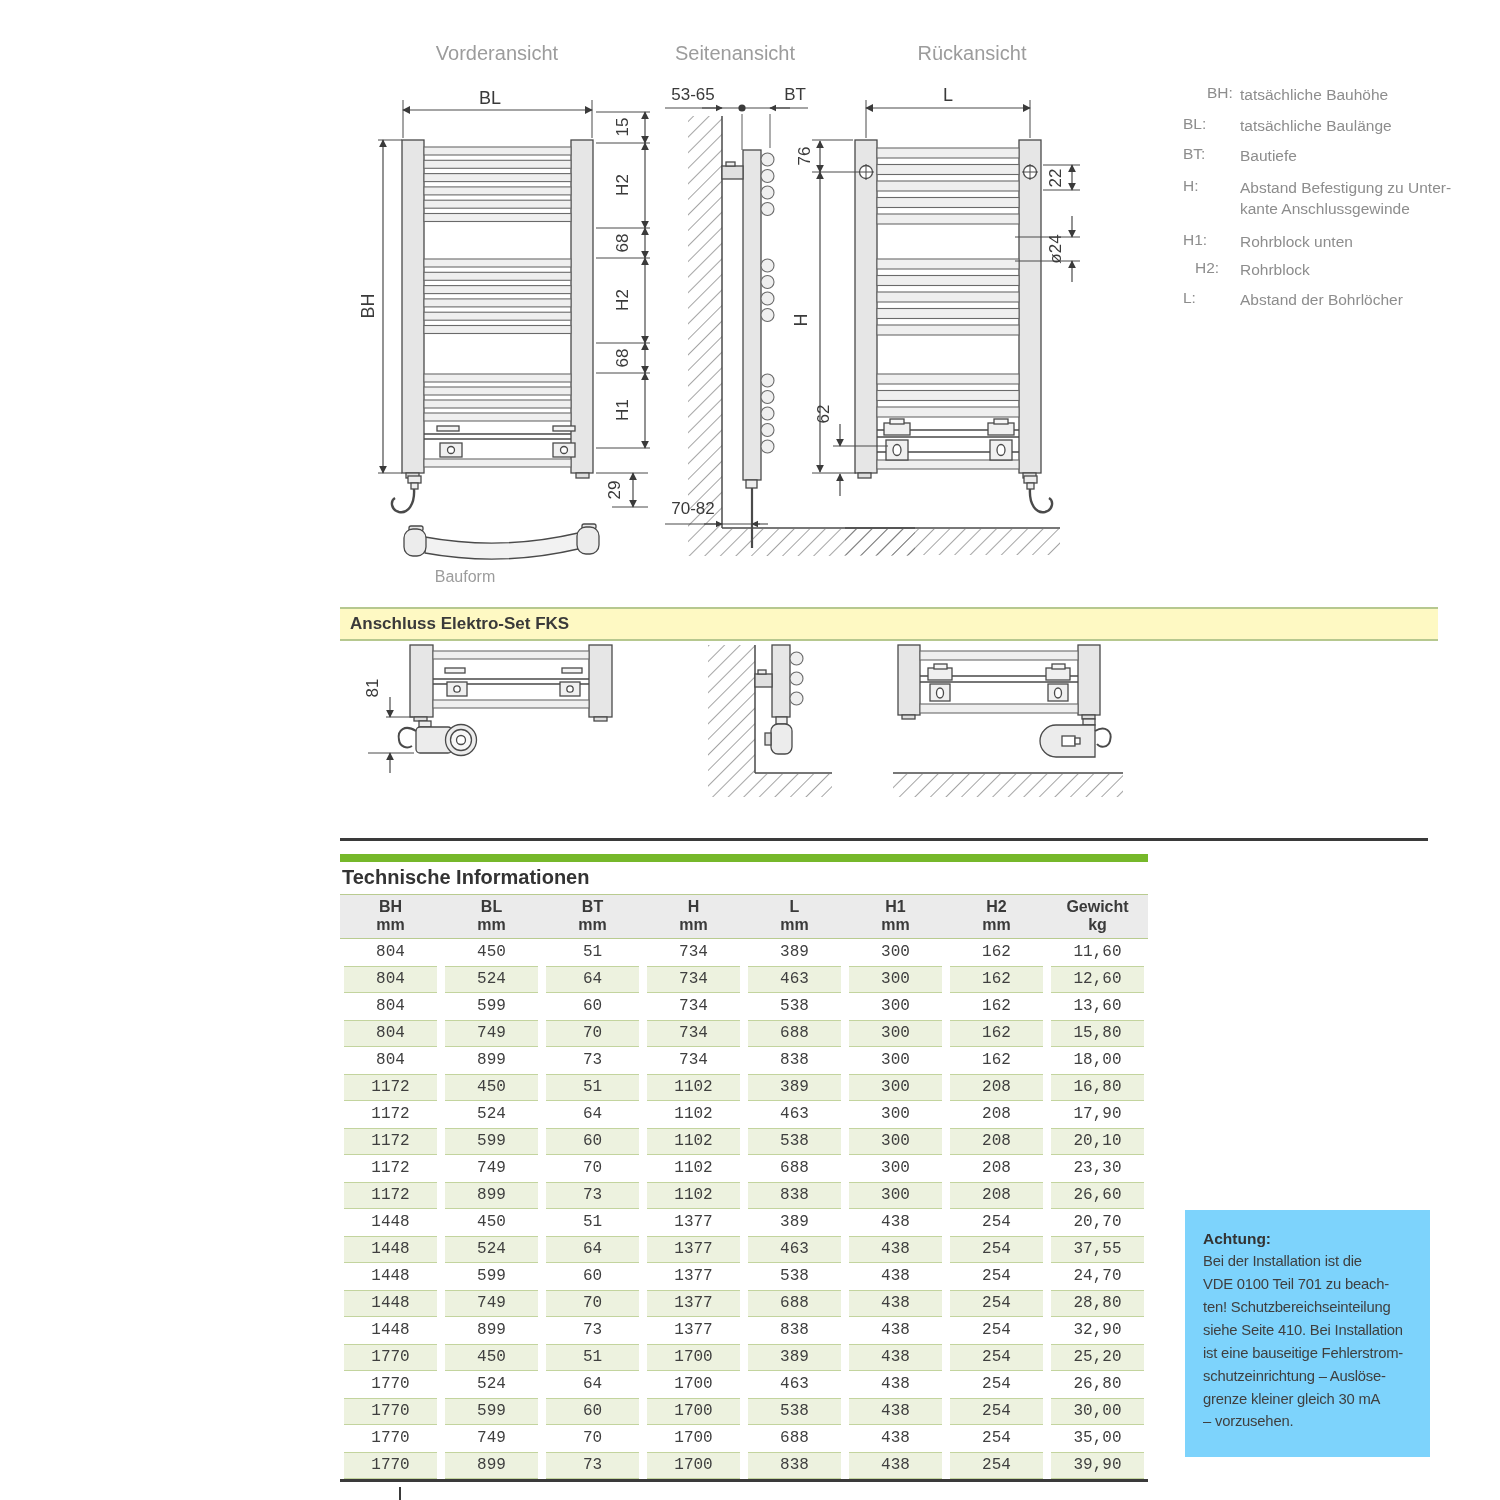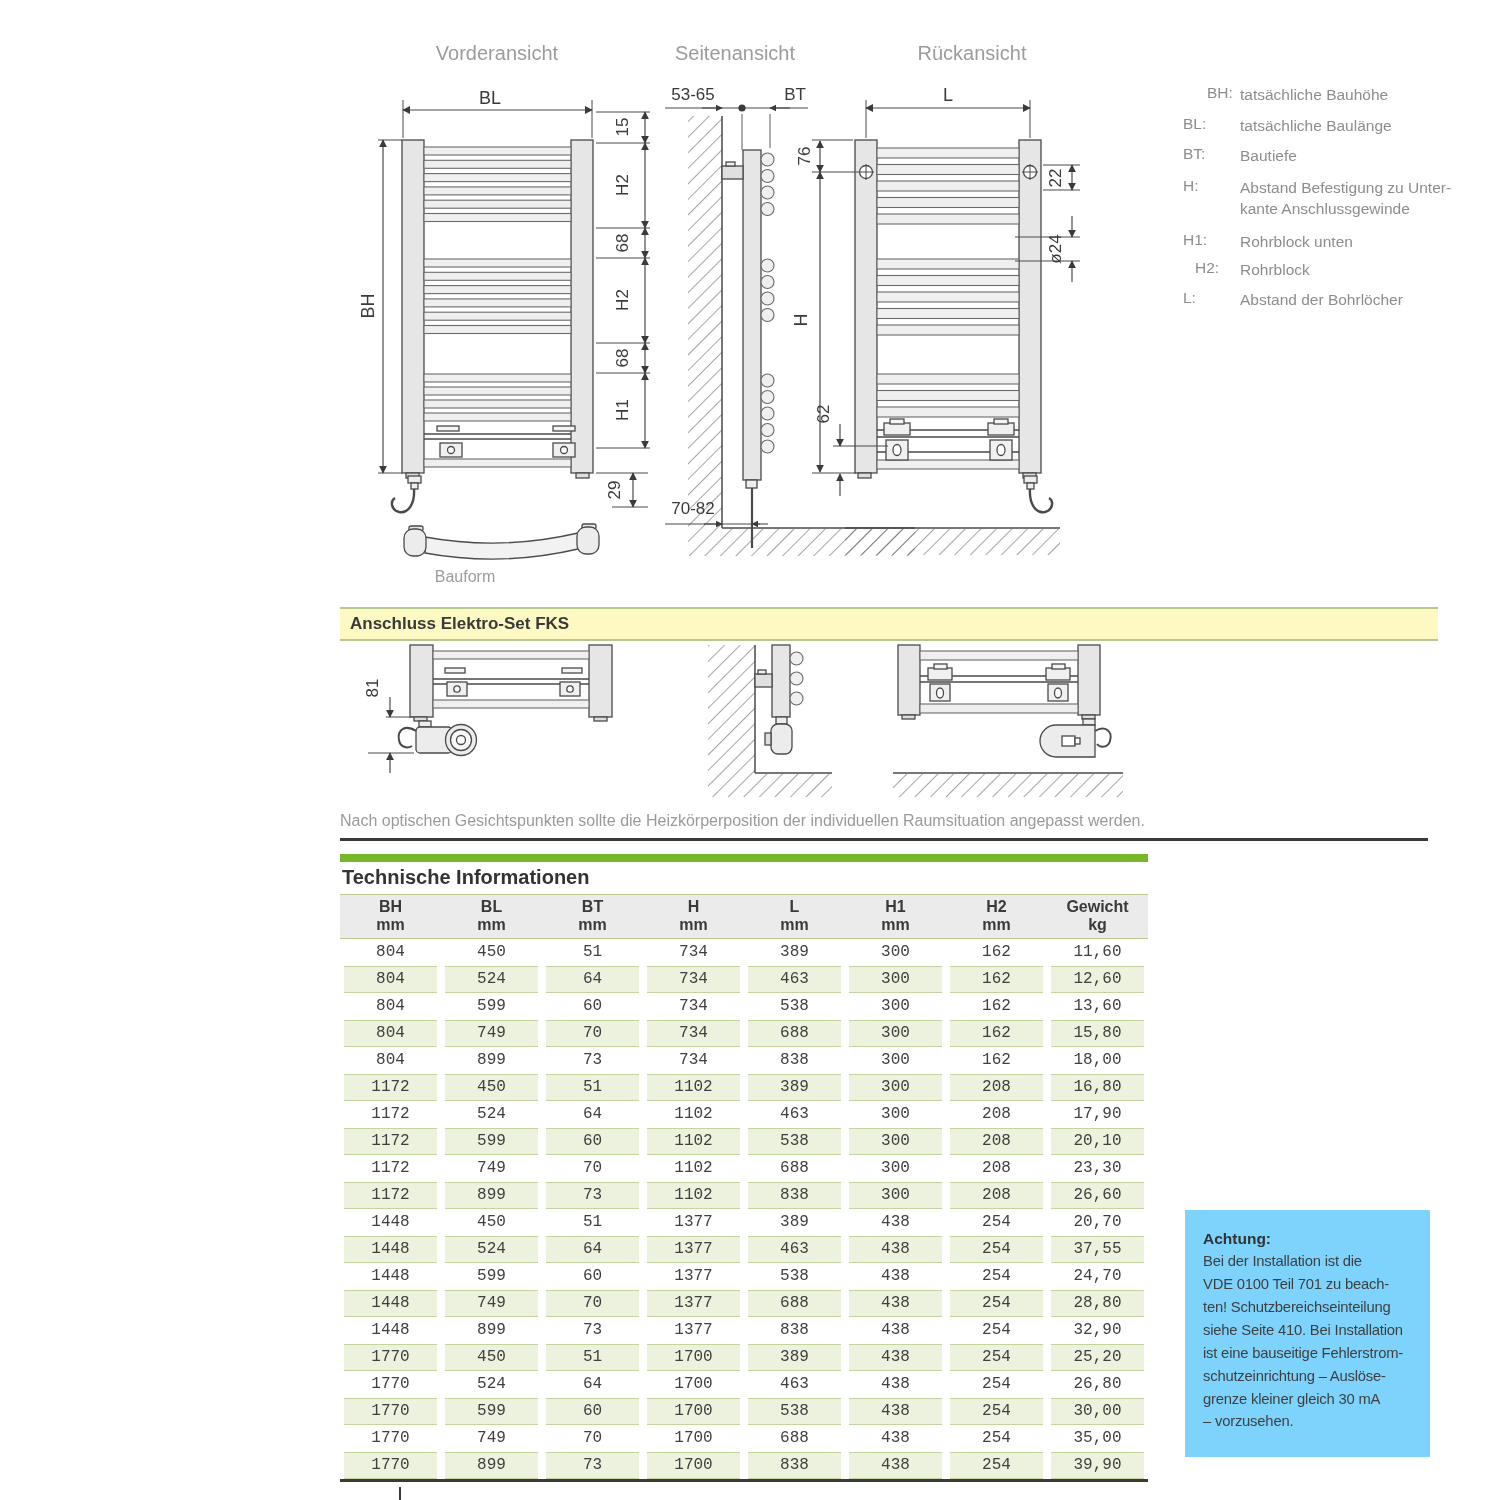--- a/index.html
+++ b/index.html
@@ -389,21 +389,20 @@
         <path d="M1095,725 H1056 A16,16 0 0 0 1056,757 H1095 Z" fill="#ececec"></path>
         <rect x="1062" y="736" width="13" height="10" fill="#fff"></rect>
         <rect x="1075" y="738" width="5" height="6" fill="#fff"></rect>
         <path d="M1095,731 C1105,725 1113,731 1110,741 C1108,748 1100,748 1097,744" stroke-width="2"></path>
       </g>
       <line x1="893" y1="773" x2="1123" y2="773" stroke-width="1.5"></line>
       <rect x="893" y="774" width="230" height="23" fill="url(#hatch2)" stroke="none"></rect>
     </g>
   </svg>
 
-  <div class="abs note-text">Nach optischen Gesichtspunkten sollte die Heizkörperposition der individuellen Raumsituation angepasst werden.</div>
   <div class="abs dark-rule"></div>
 
   <div class="abs green-bar"></div>
   <div class="abs tech-title">Technische Informationen</div>
 
   <div class="abs table-wrap">
     <div class="thead" id="table-head">
         <div class="th"><span>BH</span><span class="unit">mm</span></div>
         <div class="th"><span>BL</span><span class="unit">mm</span></div>
         <div class="th"><span>BT</span><span class="unit">mm</span></div>

